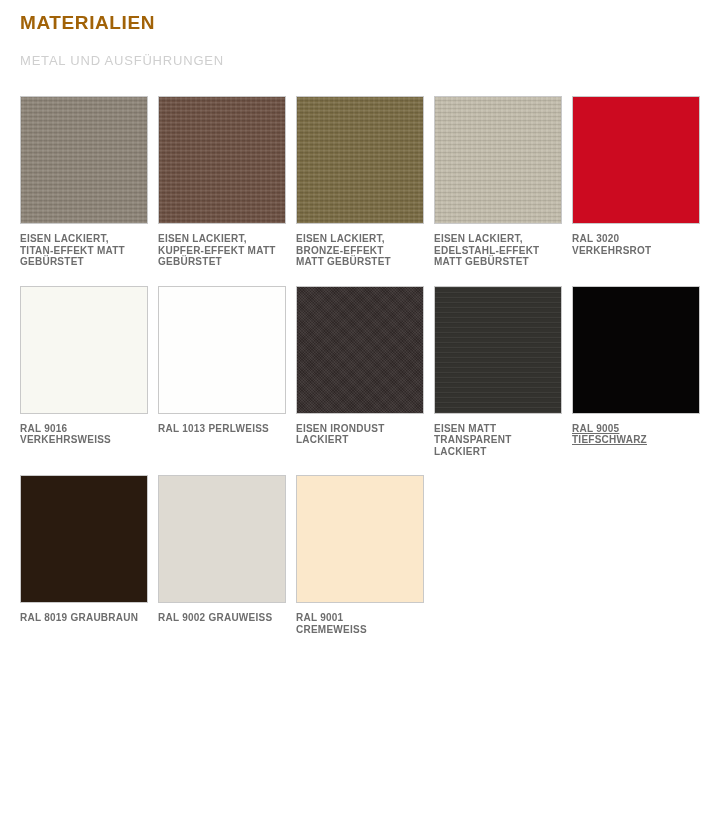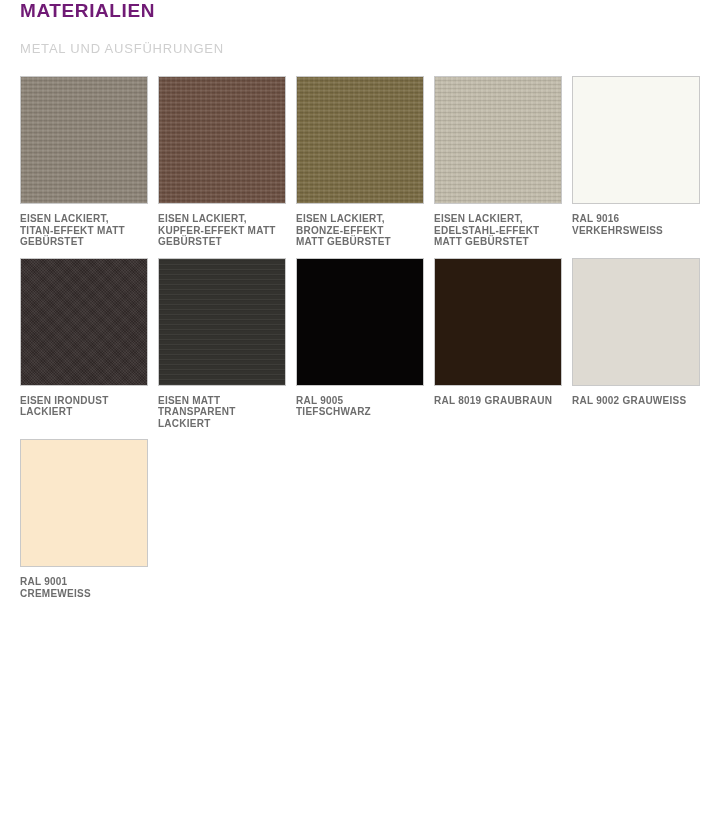--- a/index.html
+++ b/index.html
@@ -20,25 +20,25 @@
     position: relative;
     width: 720px;
     height: 822px;
     box-sizing: border-box;
     padding: 0 20px 0 20px;
   }
 
   
   .main-title {
     margin: 0;
-    padding-top: 0;
+    padding-top: 12px;
     font-size: 19px;
     font-weight: bold;
     letter-spacing: 0.6px;
-    color: #701a75;
+    color: #a16207;
     line-height: 22px;
   }
   .sub-title {
     margin: 0;
     padding-top: 18px;
     font-size: 13px;
     font-weight: normal;
     letter-spacing: 0.8px;
     color: #cfcfcf;
     line-height: 18px;
@@ -48,20 +48,21 @@
   .swatch-grid {
     margin-top: 18px;
     display: grid;
     grid-template-columns: repeat(5, 128px);
     column-gap: 10px;
     row-gap: 0;
   }
   .swatch-cell {
     width: 128px;
     margin-bottom: 10px;
+    margin-top: 8px;
   }
   .swatch-chip {
     width: 128px;
     height: 128px;
     box-sizing: border-box;
     border: 1px solid #c9c9c9;
     position: relative;
     overflow: hidden;
   }
   .swatch-chip .grain {
@@ -172,46 +173,59 @@
       </div>
       <div class="swatch-cell">
         <div class="swatch-chip" style="background-color: rgb(194, 188, 171); border-color: rgb(201, 201, 201);">
           <div class="grain brushed"></div>
         </div>
         <div class="swatch-label" style="color: rgb(109, 109, 109);">EISEN LACKIERT,
 EDELSTAHL-EFFEKT
 MATT GEBÜRSTET</div>
       </div>
       <div class="swatch-cell">
+        <div class="swatch-chip" style="background-color: rgb(204, 10, 32); border-color: rgb(201, 201, 201);">
+          <div class="grain flat"></div>
+        </div>
+        <div class="swatch-label" style="color: rgb(109, 109, 109);">RAL 3020
+VERKEHRSROT</div>
+      </div>
+      <div class="swatch-cell">
         <div class="swatch-chip" style="background-color: rgb(248, 248, 242); border-color: rgb(201, 201, 201);">
           <div class="grain flat"></div>
         </div>
         <div class="swatch-label" style="color: rgb(109, 109, 109);">RAL 9016
 VERKEHRSWEISS</div>
+      </div>
+      <div class="swatch-cell">
+        <div class="swatch-chip" style="background-color: rgb(254, 254, 253); border-color: rgb(201, 201, 201);">
+          <div class="grain flat"></div>
+        </div>
+        <div class="swatch-label" style="color: rgb(109, 109, 109);">RAL 1013 PERLWEISS</div>
       </div>
       <div class="swatch-cell">
         <div class="swatch-chip" style="background-color: rgb(51, 43, 42); border-color: rgb(201, 201, 201);">
           <div class="grain speckle"></div>
         </div>
         <div class="swatch-label" style="color: rgb(109, 109, 109);">EISEN IRONDUST
 LACKIERT</div>
       </div>
       <div class="swatch-cell">
         <div class="swatch-chip" style="background-color: rgb(51, 50, 46); border-color: rgb(201, 201, 201);">
           <div class="grain wipe"></div>
         </div>
         <div class="swatch-label" style="color: rgb(109, 109, 109);">EISEN MATT
 TRANSPARENT
 LACKIERT</div>
       </div>
       <div class="swatch-cell">
         <div class="swatch-chip" style="background-color: rgb(6, 5, 5); border-color: rgb(201, 201, 201);">
           <div class="grain flat"></div>
         </div>
-        <div class="swatch-label" style="color: rgb(109, 109, 109);">RAL 9005
+        <div class="swatch-label" style="color: rgb(109, 109, 109); text-decoration: underline;">RAL 9005
 TIEFSCHWARZ</div>
       </div>
       <div class="swatch-cell">
         <div class="swatch-chip" style="background-color: rgb(42, 27, 15); border-color: rgb(201, 201, 201);">
           <div class="grain flat"></div>
         </div>
         <div class="swatch-label" style="color: rgb(109, 109, 109);">RAL 8019 GRAUBRAUN</div>
       </div>
       <div class="swatch-cell">
         <div class="swatch-chip" style="background-color: rgb(222, 218, 210); border-color: rgb(201, 201, 201);">

